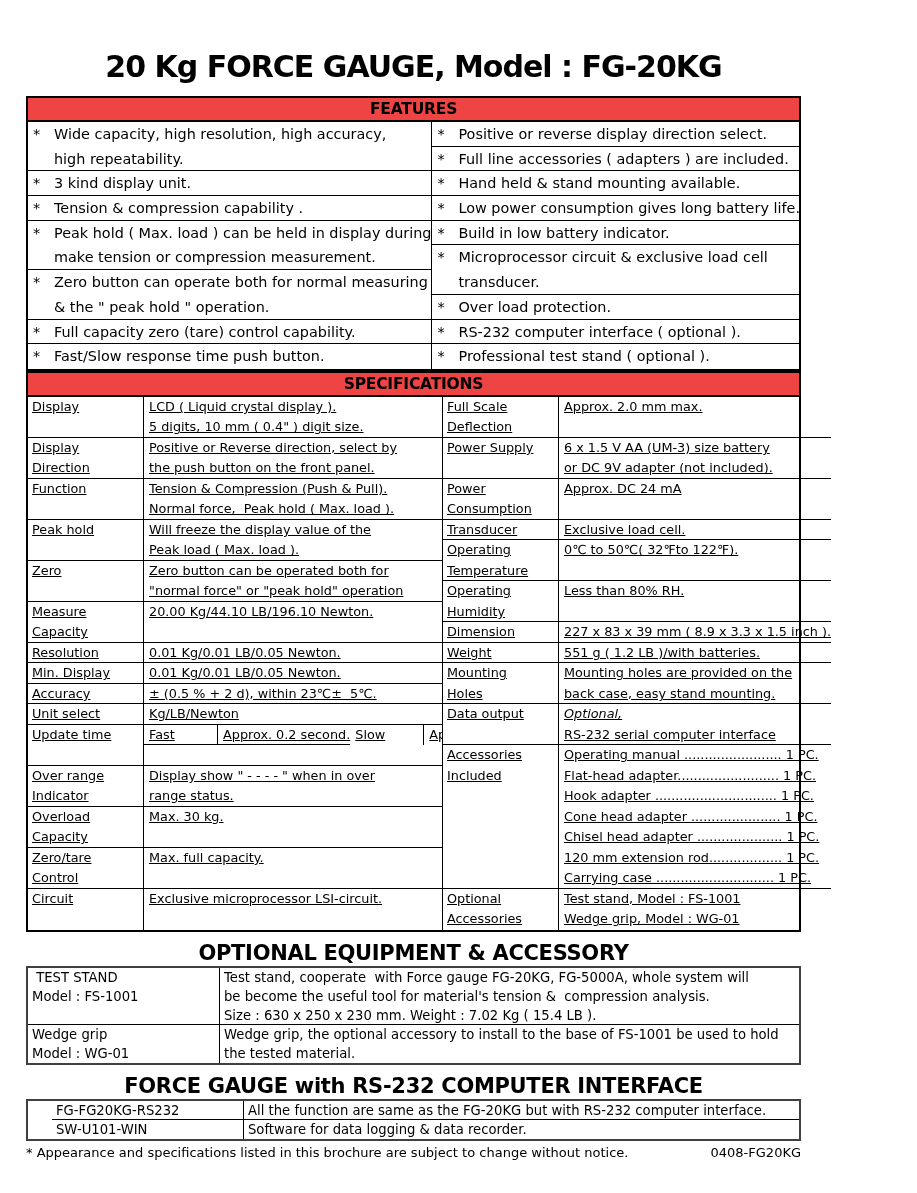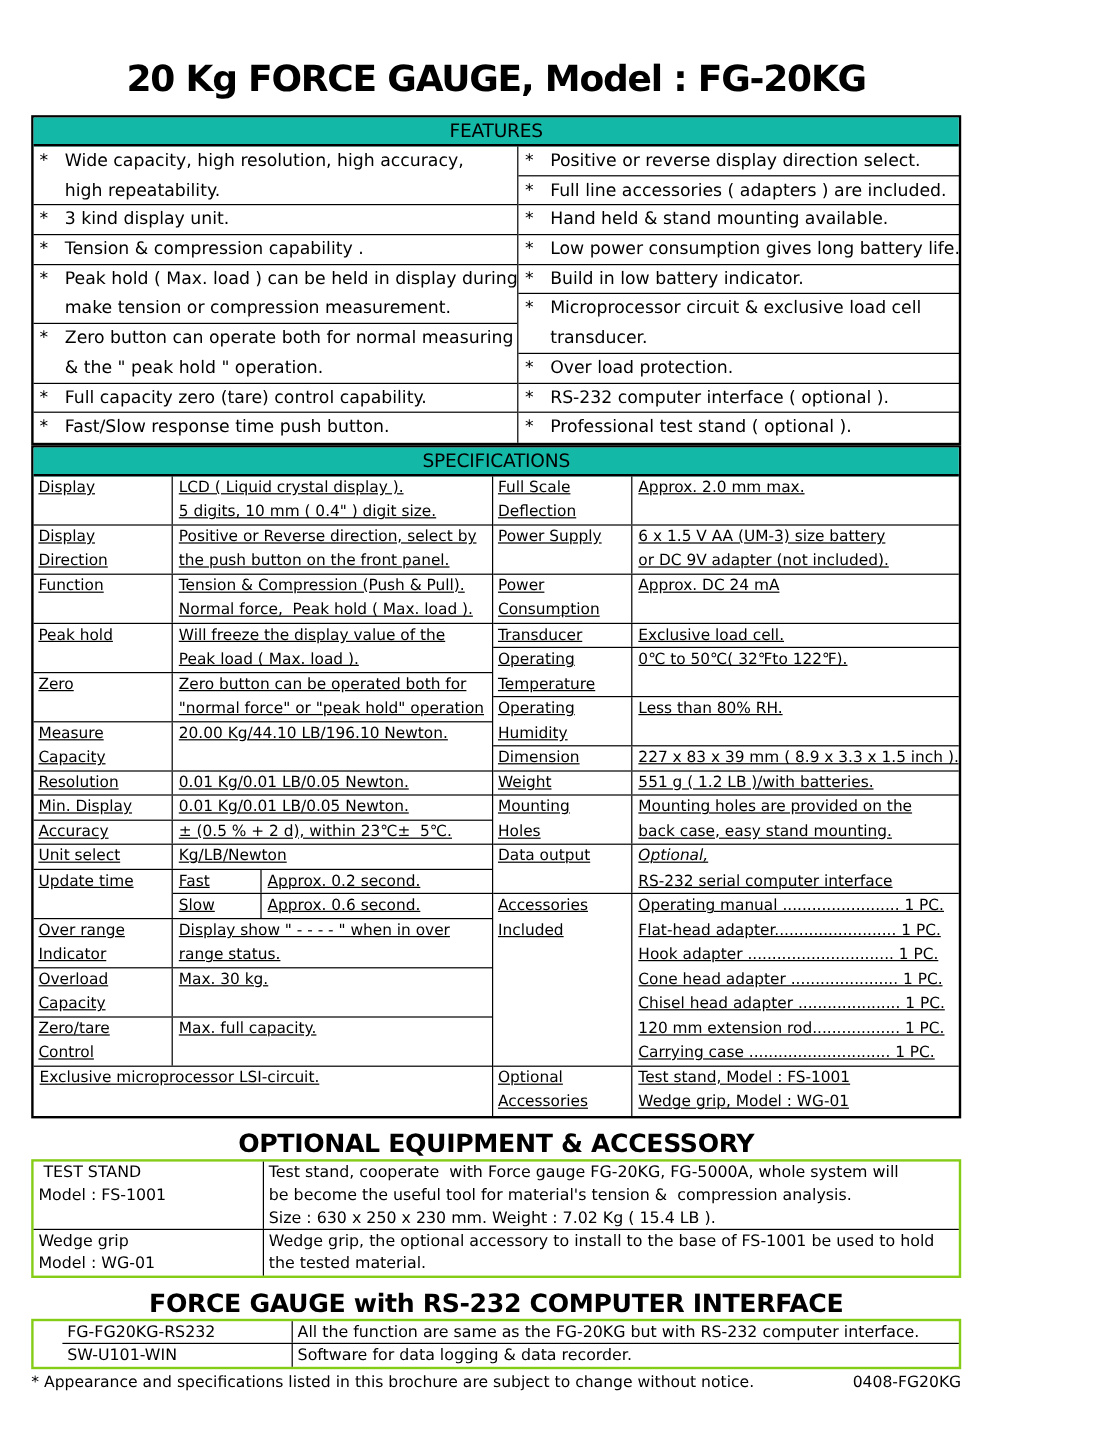--- a/index.html
+++ b/index.html
@@ -1,20 +1,20 @@
 <!DOCTYPE html>
 <html><head>
 <meta charset="utf-8">
 <style>
   html,body{margin:0;padding:0;background:#ffffff;}
   body{width:917px;height:1193px;font-family:"DejaVu Sans",sans-serif;color:#000;overflow:hidden;}
   .sheet{position:absolute;left:26px;top:0;width:775px;}
   .doc-title{margin-top:48px;height:38px;text-align:center;font-size:30px;font-weight:bold;letter-spacing:-1px;line-height:38px;white-space:pre;}
   .tbl{border:2px solid #000;background:#fff;}
-  .tbl-head{background:#14b8a6;border-bottom:2px solid #000;height:22px;line-height:22px;text-align:center;font-weight:normal;font-size:15.5px;letter-spacing:-0.2px;}
+  .tbl-head{background:#ef4444;border-bottom:2px solid #000;height:22px;line-height:22px;text-align:center;font-weight:bold;font-size:15.5px;letter-spacing:-0.2px;}
   .ln{white-space:pre;}
   
   .features{margin-top:10px;}
   .f-body{display:flex;}
   .f-col{width:414px;box-sizing:border-box;}
   .f-col.left{border-right:1px solid #000;}
   .f-col.right{flex:1;}
   .f-row{display:flex;box-sizing:border-box;border-bottom:1px solid #000;padding-left:5px;font-size:14.4px;line-height:24.7px;}
   .f-row:last-child{border-bottom:none;}
   .fl1{height:24.7px;} .fl2{height:49.4px;}
@@ -23,29 +23,29 @@
   .specs{}
   .s-body{display:flex;font-size:12.8px;line-height:20.5px;}
   .s-left{width:415px;border-right:1px solid #000;box-sizing:border-box;}
   .s-right{flex:1;}
   .s-row{display:flex;box-sizing:border-box;border-bottom:1px solid #000;text-decoration:underline;}
   .s-row.last{border-bottom:none;}
   .h1{height:20.5px;} .h2{height:41px;} .h7{height:143.5px;}
   .s-label{width:116px;flex:none;border-right:1px solid #000;box-sizing:border-box;padding-left:4px;overflow:hidden;}
   .s-val{flex:1;padding-left:5px;overflow:hidden;}
   .s-val.nopad{padding-left:0;}
-  .sub{flex:1;display:flex;flex-direction:column;}
+  .sub{flex:1;display:flex;flex-direction:row;}
   .sub-row{display:flex;height:20.5px;box-sizing:border-box;}
   .sub-row.first{border-bottom:1px solid #000;}
   .sub-key{width:74px;flex:none;border-right:1px solid #000;box-sizing:border-box;padding-left:5px;}
   .sub-val{flex:1;padding-left:5px;}
   .italic{font-style:italic;}
   
   .sec-title{margin-top:10px;height:22px;line-height:22px;text-align:center;font-weight:bold;font-size:21px;letter-spacing:-0.3px;white-space:pre;}
-  .o-tbl{border:2px solid #84cc16;margin-top:2px;font-size:13.2px;line-height:19px;}
+  .o-tbl{border:2px solid #404040;margin-top:2px;font-size:13.2px;line-height:19px;}
   .o-row{display:flex;box-sizing:border-box;border-bottom:1px solid #000;}
   .o-row:last-child{border-bottom:none;}
   .oh3{height:57px;} .oh2{height:38px;} .oh1{height:19px;margin-left:24px;}
   .o-label{width:192px;flex:none;border-right:1px solid #000;box-sizing:border-box;padding-left:4px;overflow:hidden;}
   .o-val{flex:1;padding-left:4px;overflow:hidden;}
   .rs-tbl{margin-top:2px;}
   .footer{display:flex;justify-content:space-between;margin-top:3px;font-size:13px;line-height:18px;}
 </style>
 </head>
 <body>
@@ -292,20 +292,23 @@
         <div class="s-row h2">
             <div class="s-label">
               <div class="ln">Zero/tare</div>
               <div class="ln">Control</div>
             </div>
             <div class="s-val">
               <div class="ln">Max. full capacity.</div>
             </div>
           </div>
         <div class="s-row h2 last">
+            <div class="s-label">
+              <div class="ln">Circuit</div>
+            </div>
             <div class="s-val">
               <div class="ln">Exclusive microprocessor LSI-circuit.</div>
             </div>
           </div>
       </div>
       <div class="s-right">
         <div class="s-row h2">
             <div class="s-label">
               <div class="ln">Full Scale</div>
               <div class="ln">Deflection</div>

